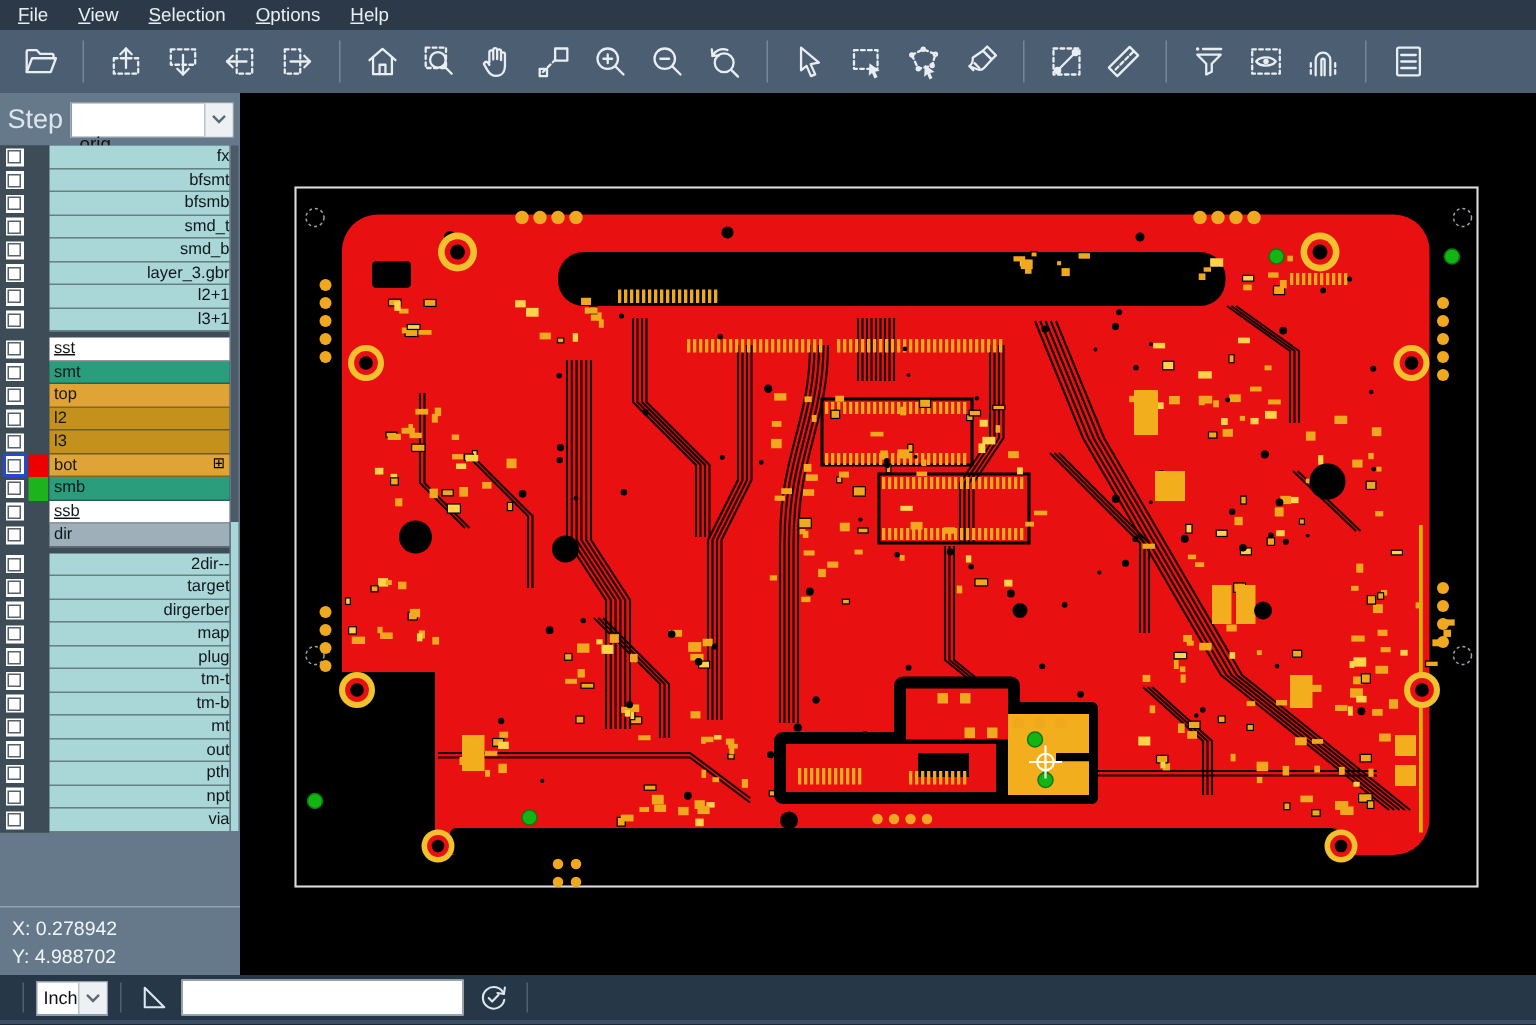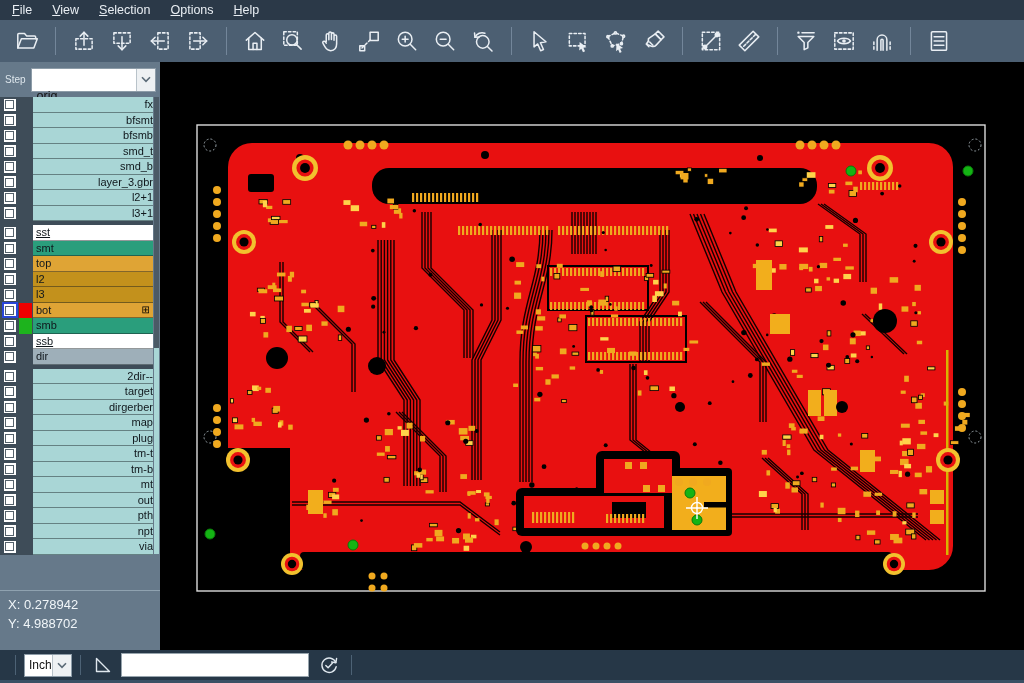--- a/index.html
+++ b/index.html
@@ -17,21 +17,21 @@
   .tbtn{width:36px;height:34px;display:flex;align-items:center;justify-content:center;color:#e9eef3;margin:0 1px;}
   .tbtn svg{width:26px;height:26px;fill:none;stroke:currentColor;stroke-width:1.4;
             stroke-linecap:round;stroke-linejoin:round;}
   .tsep{width:1px;height:28px;background:#73869a;margin:0 9px;flex:none;}
   .dash{stroke-dasharray:2.3 2;}
 
   
   .main{display:flex;height:588px;}
   .sidebar{width:160px;background:#66798a;position:relative;flex:none;}
   .step-row{height:35px;display:flex;align-items:center;padding:0 4px 0 5px;}
-  .step-label{color:#dde6ec;font-size:10px;margin-right:5px;}
+  .step-label{color:#dde6ec;font-size:18px;margin-right:5px;}
   .step-select{flex:1;height:24px;background:#fff;border:1px solid #8d9ca8;display:flex;align-items:center;}
   .step-value{flex:1;font-size:12.5px;color:#111;padding-left:5px;margin-top:33px;}
   .chev{width:19px;height:100%;background:#eef1f3;border-left:1px solid #b9c3ca;
         display:flex;align-items:center;justify-content:center;color:#5b6b77;}
   .chev svg{width:10px;height:7px;fill:none;stroke:currentColor;stroke-width:1.6;}
 
   .layer-wrap{width:153px;background:#3e4c58;}
   .lgroup{margin-bottom:4px;}
   .lgroup:last-child{margin-bottom:0;}
   .lrow{height:15.5px;display:flex;align-items:stretch;background:#3e4c58;}
@@ -43,21 +43,21 @@
   .bar{flex:1;display:flex;align-items:center;border-bottom:1px solid rgba(18,26,32,.45);
        padding-left:3px;font-size:11px;color:#10171c;overflow:hidden;white-space:nowrap;}
   .grid{margin-left:auto;margin-right:3px;font-size:10px;color:#000;line-height:1;}
   .bg-teal{background:#a9d6d6;justify-content:flex-end;} .bg-white{background:#ffffff;text-decoration:underline;}
   .bg-green{background:#2a9e7c;} .bg-amber{background:#dfa435;}
   .bg-gold{background:#c3911c;} .bg-gray{background:#9eafb9;}
 
   .scrollbar{position:absolute;top:35px;right:1px;width:5px;height:457px;background:#4b5a66;}
   .thumb{position:absolute;left:0;width:100%;top:55%;height:45%;background:#a9d6d6;}
 
-  .coords{position:absolute;left:0;bottom:14px;width:192px;height:46px;border-top:1px solid #8fa2b0;
+  .coords{position:absolute;left:0;bottom:0;width:192px;height:46px;border-top:1px solid #8fa2b0;
           padding:4px 0 12px 8px;}
   .coords div{color:#f1f6f9;font-size:13px;line-height:19px;}
 
   .canvas{flex:1;background:#000;position:relative;overflow:hidden;}
   .canvas svg{display:block;width:864px;height:588px;}
 
   
   .bottombar{height:33px;background:#263747;display:flex;align-items:center;padding-left:7px;
              border-bottom:3px solid #3a4f64;}
   .bsep{width:1px;height:20px;background:#4d6275;margin:0 8px;flex:none;}

